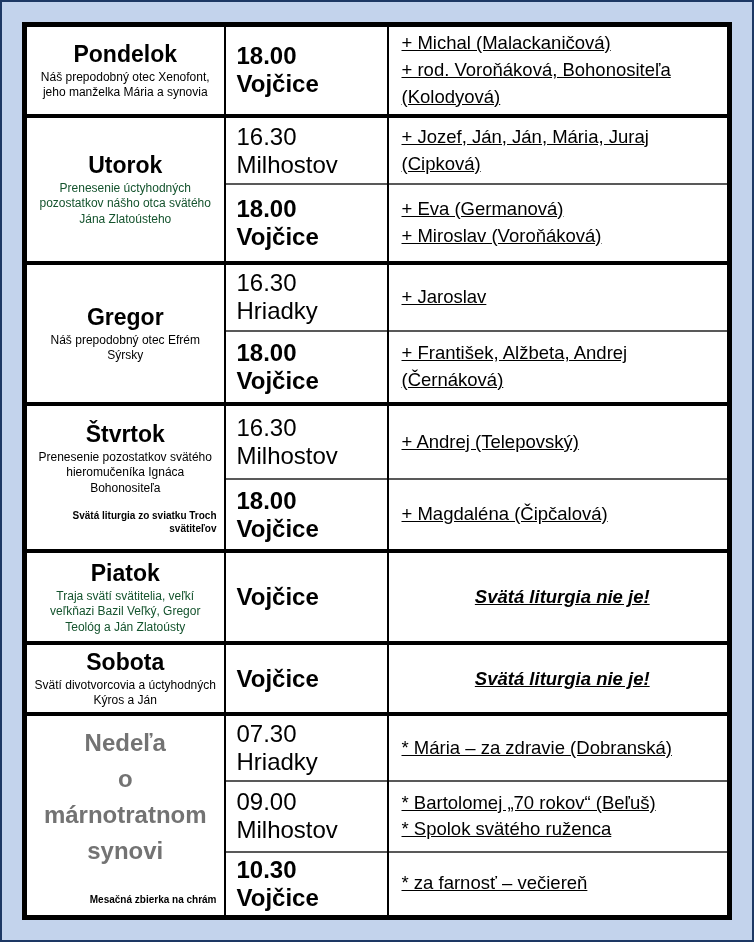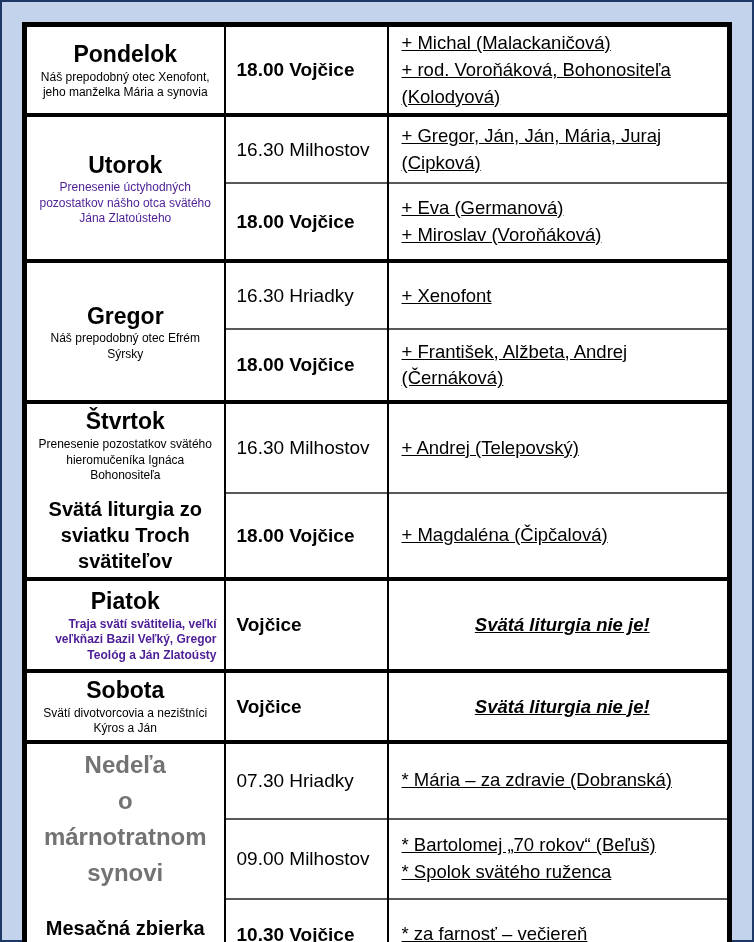--- a/index.html
+++ b/index.html
@@ -20,27 +20,27 @@
     width: 100%; height: 100%;
     border-collapse: collapse;
     table-layout: fixed;
     background: #ffffff;
     border: 5px solid #000;
   }
   td { border-left: 2px solid #000; vertical-align: middle; overflow: hidden; }
   tr.g > td { border-top: 4px solid #000; }   
   tr.s > td { border-top: 2px solid #595959; } 
   td.c1 { text-align: center; padding: 3px 7px; }
-  td.c2 { padding: 3px 4px 3px 11px; font-size: 19px; }
+  td.c2 { padding: 3px 4px 3px 11px; font-size: 24px; }
   td.c3 { padding: 3px 4px 3px 13px; font-size: 18.5px; text-decoration: underline; }
   .day  { font-size: 23px; font-weight: bold; line-height: 1.25; }
   .desc { font-size: 12px; line-height: 1.28; margin-top: 1px; }
-  .green { color: #4c1d95; }
-  .gbold { font-weight: bold; text-align: right; }
-  .note { font-size: 20px; font-weight: bold; line-height: 1.3; margin-top: 13px; }
+  .green { color: #14532d; }
+  .gbold { font-weight: normal; }
+  .note { font-size: 10px; font-weight: bold; line-height: 1.3; margin-top: 13px; text-align: right; }
   .note-far { margin-top: 24px; }
   .dayred { color: #737373; font-size: 24px; font-weight: bold; line-height: 1.5; }
   .b { font-weight: bold; }
   .intent { line-height: 1.45; }
   .notice { text-align: center; font-weight: bold; font-style: italic; font-size: 19px; }
   
   tr.h90 { height: 90px; } tr.h68 { height: 68px; } tr.h78 { height: 78px; }
   tr.h73 { height: 73px; } tr.h75 { height: 75px; } tr.h71 { height: 71px; }
   tr.h92 { height: 92px; } tr.h70 { height: 70px; } tr.h67 { height: 67px; }
   tr.h64 { height: 64px; }
@@ -73,21 +73,21 @@
 
     <tr class="g h68">
       <td class="c1" rowspan="2">
         <div class="day">Utorok</div>
         <div class="desc green">Prenesenie úctyhodných pozostatkov nášho otca svätého Jána Zlatoústeho</div>
       </td>
       <td class="c2">
         <span>16.30 Milhostov</span>
       </td>
       <td class="c3">
-        <div class="intent">+ Gregor, Ján, Ján, Mária, Juraj (Cipková)</div>
+        <div class="intent">+ Jozef, Ján, Ján, Mária, Juraj (Cipková)</div>
       </td>
     </tr>
     <tr class="s h78">
       <td class="c2 b">
         <span>18.00 Vojčice</span>
       </td>
       <td class="c3">
         <div class="intent">+ Eva (Germanová)</div>
         <div class="intent">+ Miroslav (Voroňáková)</div>
       </td>
@@ -95,21 +95,21 @@
 
     <tr class="g h68">
       <td class="c1" rowspan="2">
         <div class="day">Gregor</div>
         <div class="desc">Náš prepodobný otec Efrém Sýrsky</div>
       </td>
       <td class="c2">
         <span>16.30 Hriadky</span>
       </td>
       <td class="c3">
-        <div class="intent">+ Xenofont</div>
+        <div class="intent">+ Jaroslav</div>
       </td>
     </tr>
     <tr class="s h73">
       <td class="c2 b">
         <span>18.00 Vojčice</span>
       </td>
       <td class="c3">
         <div class="intent">+ František, Alžbeta, Andrej (Černáková)</div>
       </td>
     </tr>
@@ -143,21 +143,21 @@
       </td>
       <td class="c2 b">
         <span>Vojčice</span>
       </td>
       <td class="c3 notice">Svätá liturgia nie je!</td>
     </tr>
 
     <tr class="g h70">
       <td class="c1">
         <div class="day">Sobota</div>
-        <div class="desc">Svätí divotvorcovia a nezištníci Kýros a Ján</div>
+        <div class="desc">Svätí divotvorcovia a úctyhodných Kýros a Ján</div>
       </td>
       <td class="c2 b">
         <span>Vojčice</span>
       </td>
       <td class="c3 notice">Svätá liturgia nie je!</td>
     </tr>
 
     <tr class="g h67">
       <td class="c1" rowspan="3">
         <div class="dayred">

